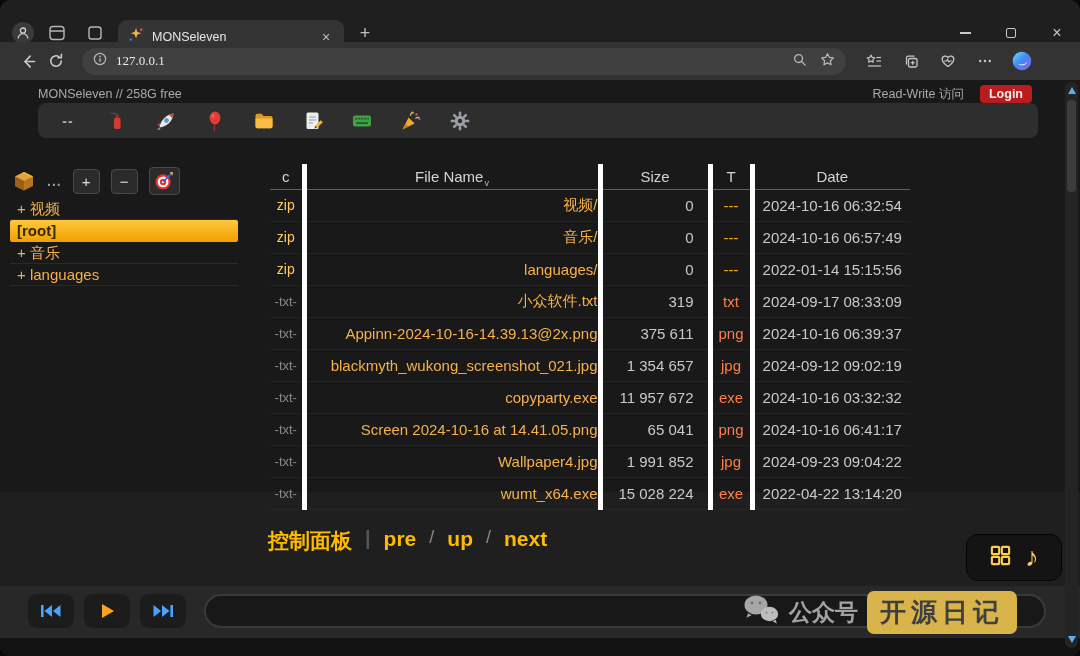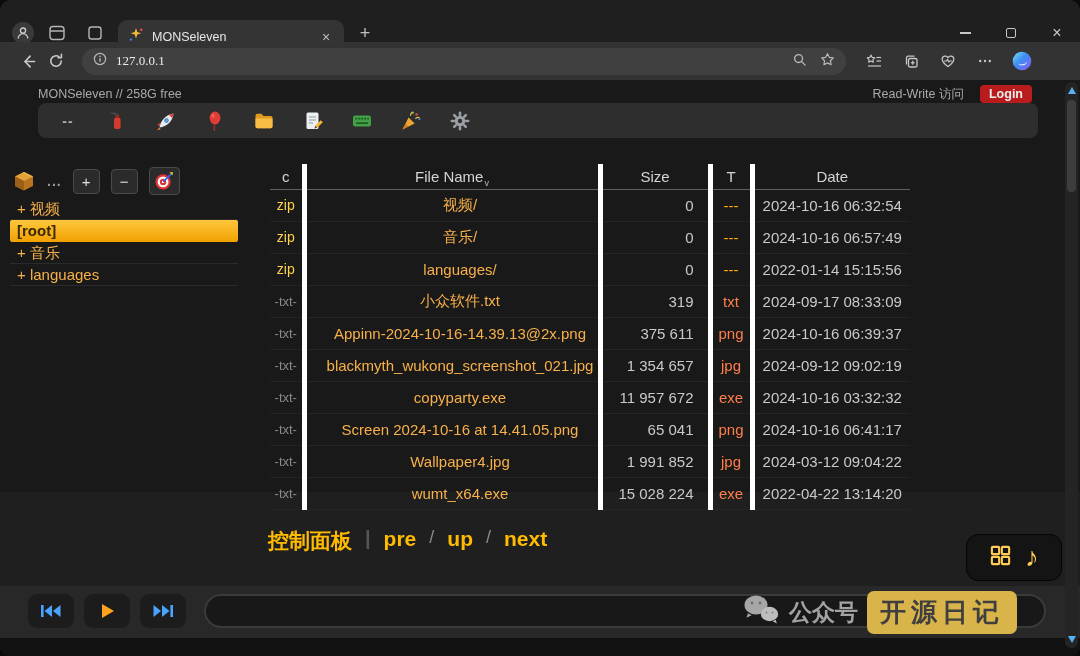--- a/index.html
+++ b/index.html
@@ -61,21 +61,21 @@
 
   .file-table { position:absolute; left:270px; top:84px; width:640px; border-collapse:collapse;
                 table-layout:fixed; font-size:15px; }
   .file-table th { color:#d4d4d4; font-weight:400; height:25px; border-bottom:1px solid #5f5f5f; text-align:center; }
   .file-table th, .file-table td { border-left:5px solid #ffffff; }
   .file-table th:first-child, .file-table td:first-child { border-left:none; }
   .file-table td { height:32px; border-bottom:1px solid #252525; }
   .sortv { font-size:9px; color:#b5b5b5; position:relative; top:4px; margin-left:1px; }
   .col-c { text-align:center; color:#8a8a8a; font-size:13px; }
   .col-c.dir { color:#ffd24a; font-size:14px; }
-  .col-name { color:var(--link-orange,#f7b04a); padding-left:16px; text-align:center; white-space:nowrap;
+  .col-name { color:var(--link-orange,#f7b04a); padding-left:16px; text-align:right; white-space:nowrap;
               overflow:hidden; cursor:pointer; }
   .col-size { text-align:right; padding-right:14px; color:#c9c9c9; }
   .col-type { text-align:center; color:var(--type-orange,#ff7e4a); }
   .col-type.dir { color:#ffaa00; }
   .col-date { text-align:center; color:#c9c9c9; }
 
   .footer-nav { position:absolute; left:268px; top:447px; display:flex; align-items:flex-start; gap:13px;
                 font-weight:bold; font-size:21px; }
   .fn-link { color:var(--accent-yellow,#ffbb00); cursor:pointer; }
   .fn-sep { color:#555; font-size:20px; }
@@ -436,21 +436,21 @@
             <td class="col-name">Screen 2024-10-16 at 14.41.05.png</td>
             <td class="col-size">65 041</td>
             <td class="col-type">png</td>
             <td class="col-date">2024-10-16 06:41:17</td>
           </tr>
           <tr>
             <td class="col-c">-txt-</td>
             <td class="col-name">Wallpaper4.jpg</td>
             <td class="col-size">1 991 852</td>
             <td class="col-type">jpg</td>
-            <td class="col-date">2024-03-12 09:04:22</td>
+            <td class="col-date">2024-09-23 09:04:22</td>
           </tr>
           <tr>
             <td class="col-c">-txt-</td>
             <td class="col-name">wumt_x64.exe</td>
             <td class="col-size">15 028 224</td>
             <td class="col-type">exe</td>
             <td class="col-date">2022-04-22 13:14:20</td>
           </tr>
         </tbody>
     </table>

